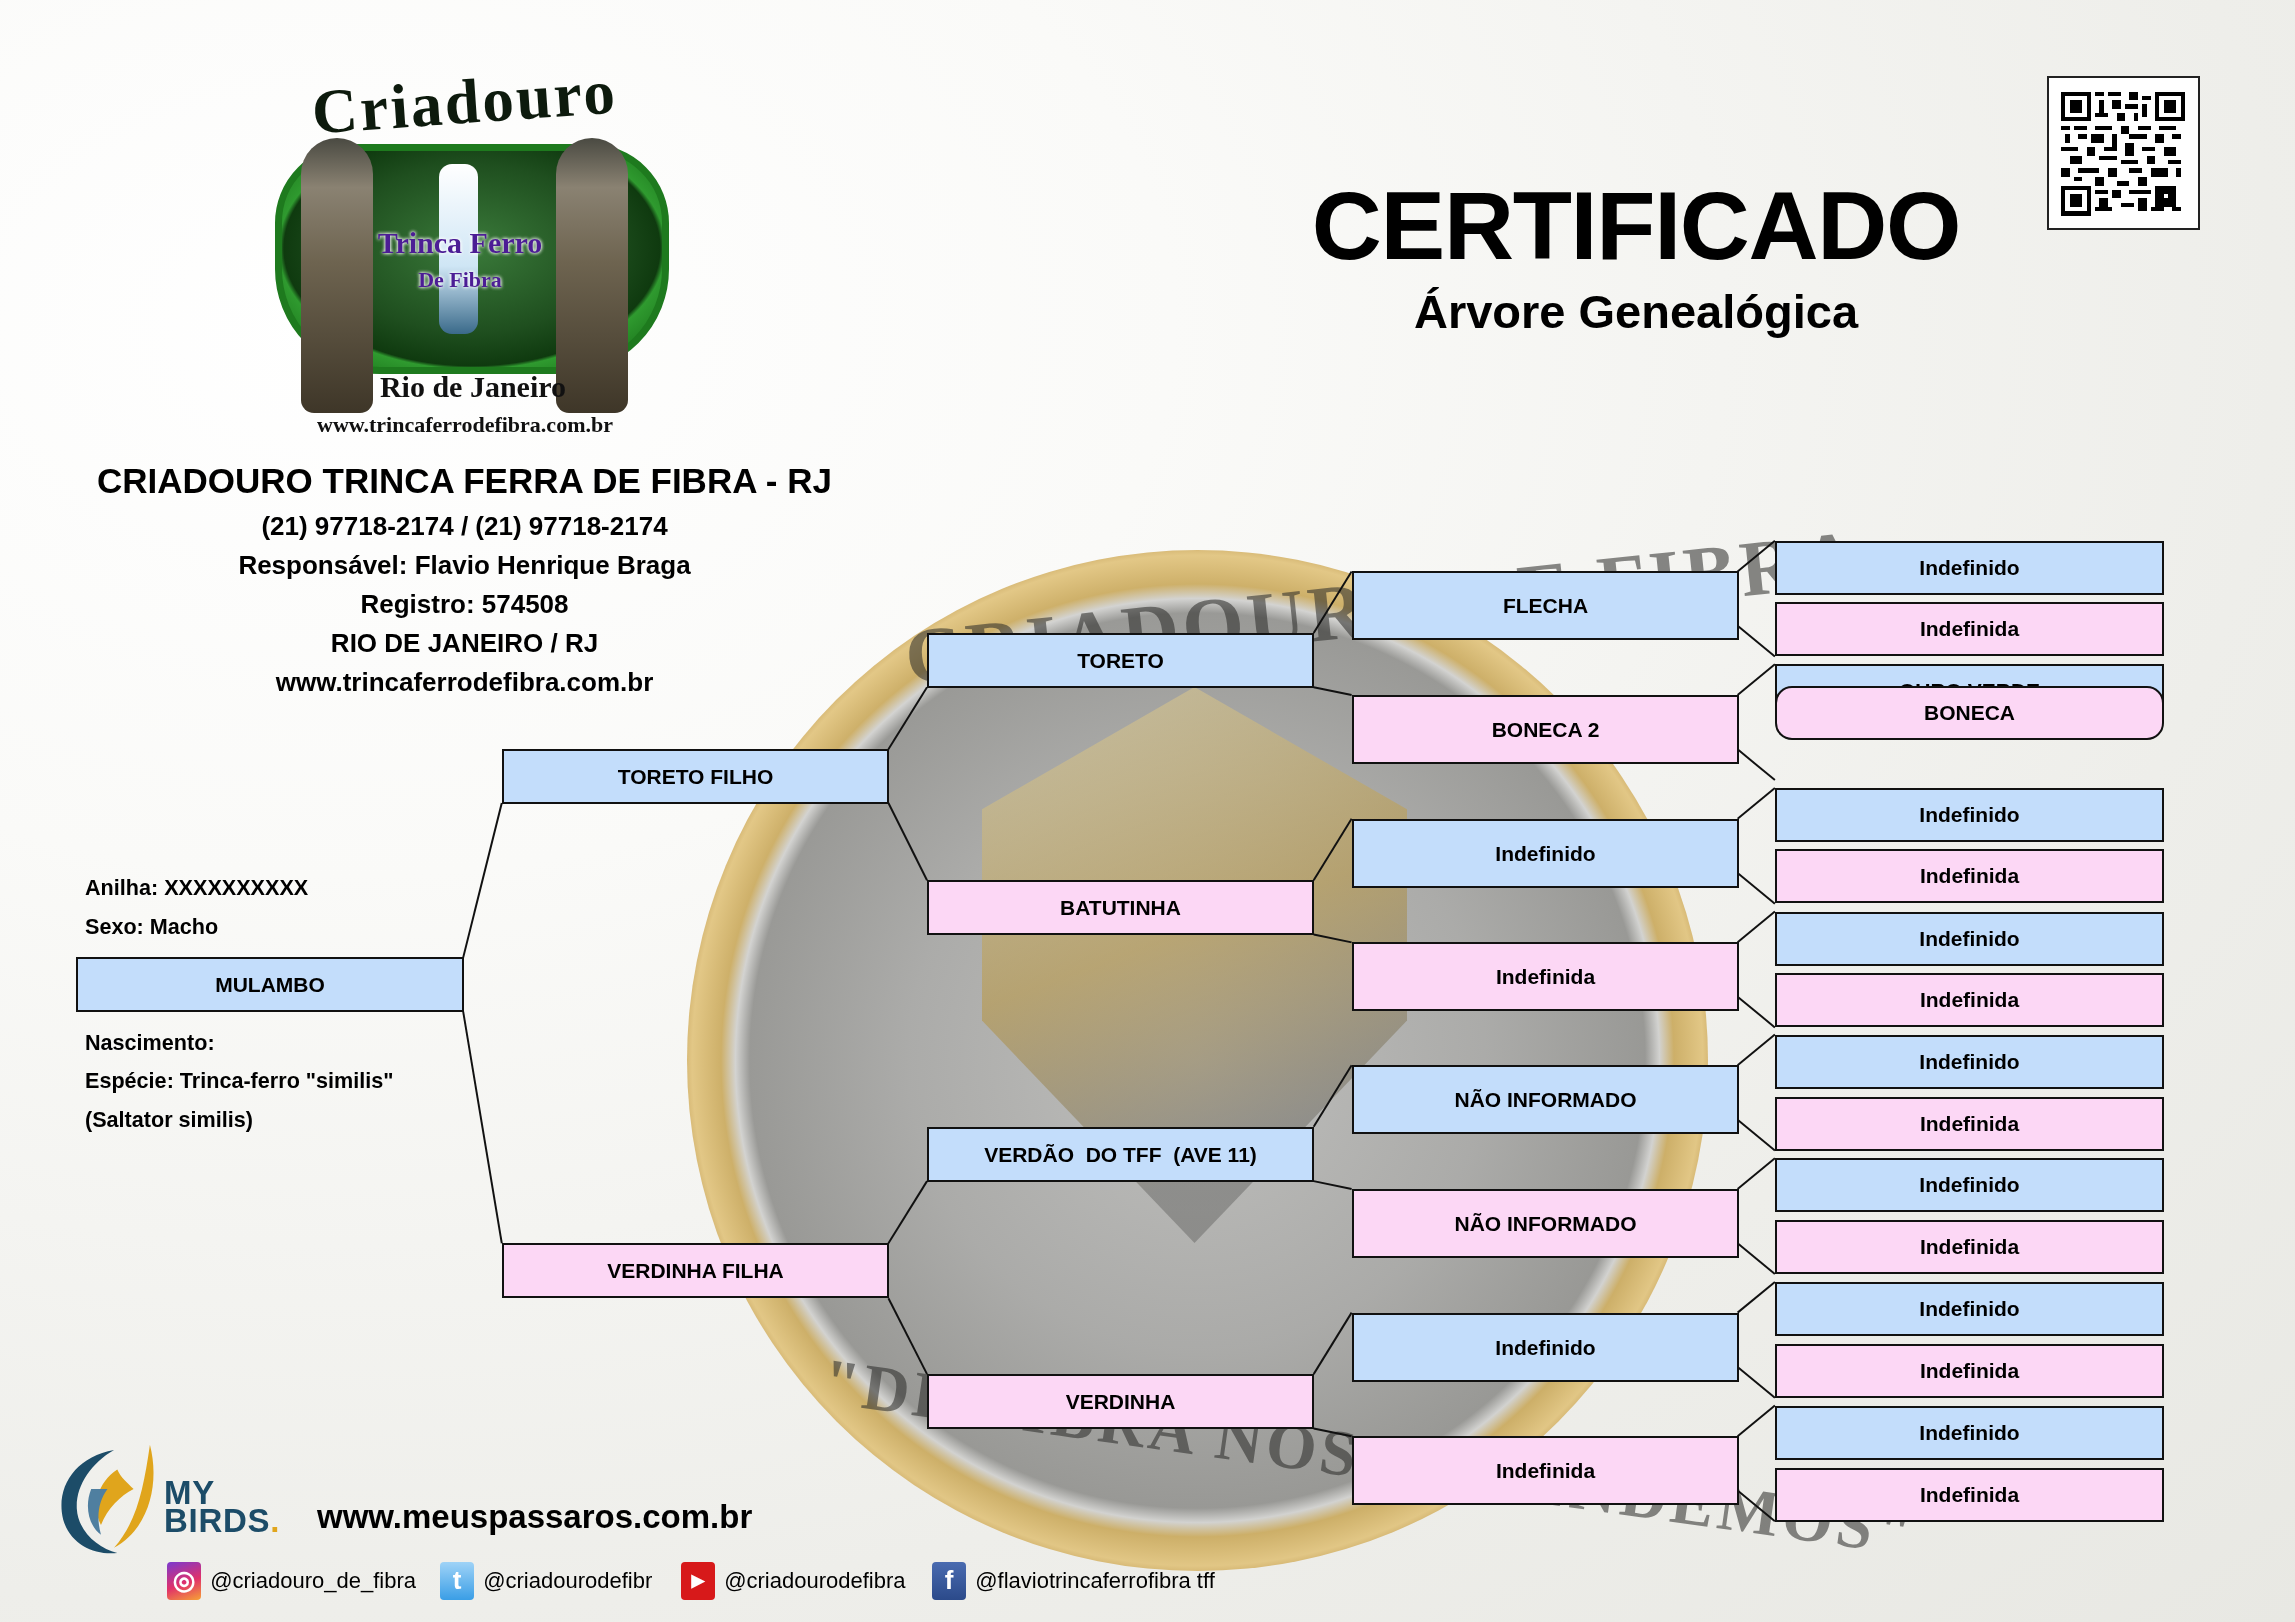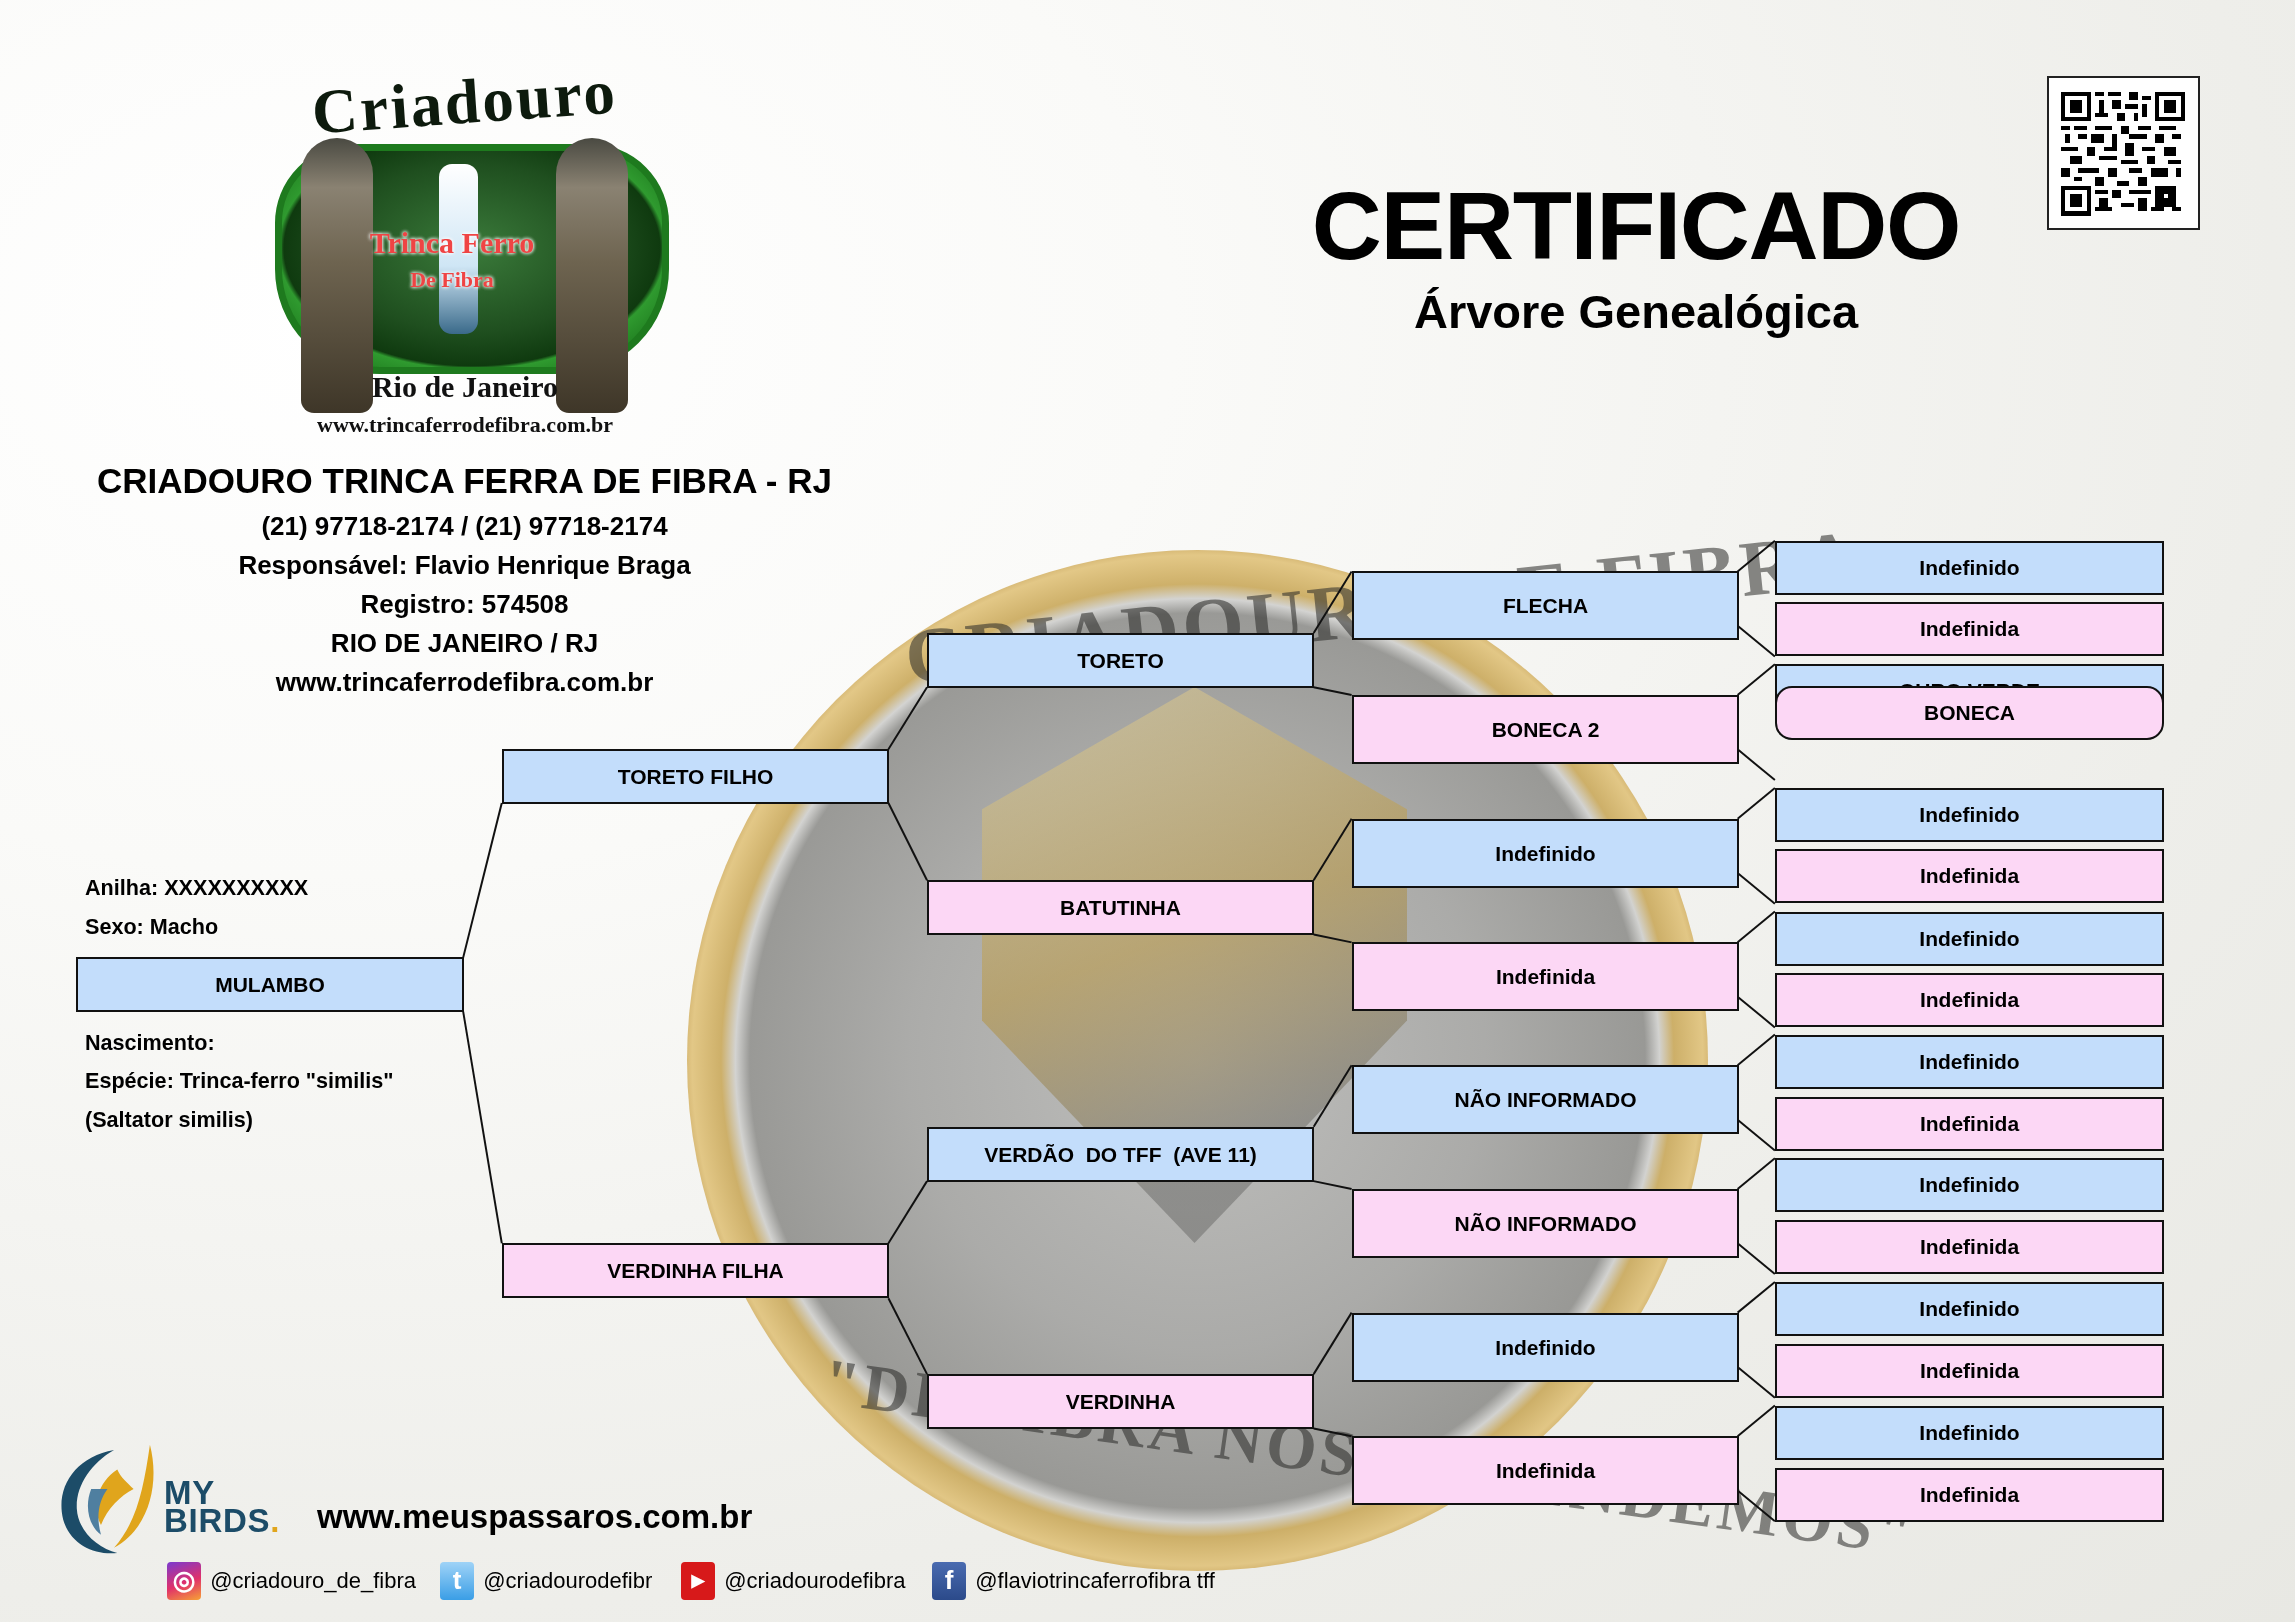--- a/index.html
+++ b/index.html
@@ -45,28 +45,28 @@
     position: absolute; left: 177px; top: 105px; width: 39px; height: 170px;
     background: linear-gradient(180deg, #ffffff, #cfe6f5 60%, #3a6a8a);
     border-radius: 13px;
   }
   .logo-bird {
     position: absolute; top: 79px; width: 72px; height: 275px;
     background: linear-gradient(180deg, #4a4a42 0%, #8a8272 18%, #6e6450 45%, #3e3628 100%);
     border-radius: 36px 36px 13px 13px;
   }
   .logo-sub1, .logo-sub2 {
-    position: absolute; width: 380px; left: 0; text-align: center;
-    font-family: "Liberation Serif", serif; font-weight: bold; color: #ef4444;
+    position: absolute; width: 380px; left: 8px; text-align: center;
+    font-family: "Liberation Serif", serif; font-weight: bold; color: #4c1d95;
     text-shadow: 0 0 3.9px #fff, 0 0 3.9px #fff;
   }
   .logo-sub1 { top: 167px; font-size: 30px; }
   .logo-sub2 { top: 208px; font-size: 22px; }
   .logo-city {
-    position: absolute; left: 0; width: 406px; top: 311px; text-align: center;
+    position: absolute; left: 8px; width: 406px; top: 311px; text-align: center;
     font-family: "Liberation Serif", serif; font-weight: bold; font-size: 30px; color: #111;
   }
   .logo-url {
     position: absolute; left: 0; width: 406px; top: 353px; text-align: center;
     font-family: "Liberation Serif", serif; font-weight: bold; font-size: 22px; color: #111;
   }
 
   
   .breeder { position: absolute; left: 26px; top: 455px; width: 877px; text-align: center; font-weight: bold; }
   .breeder .name { font-size: 35px; line-height: 52px; }

